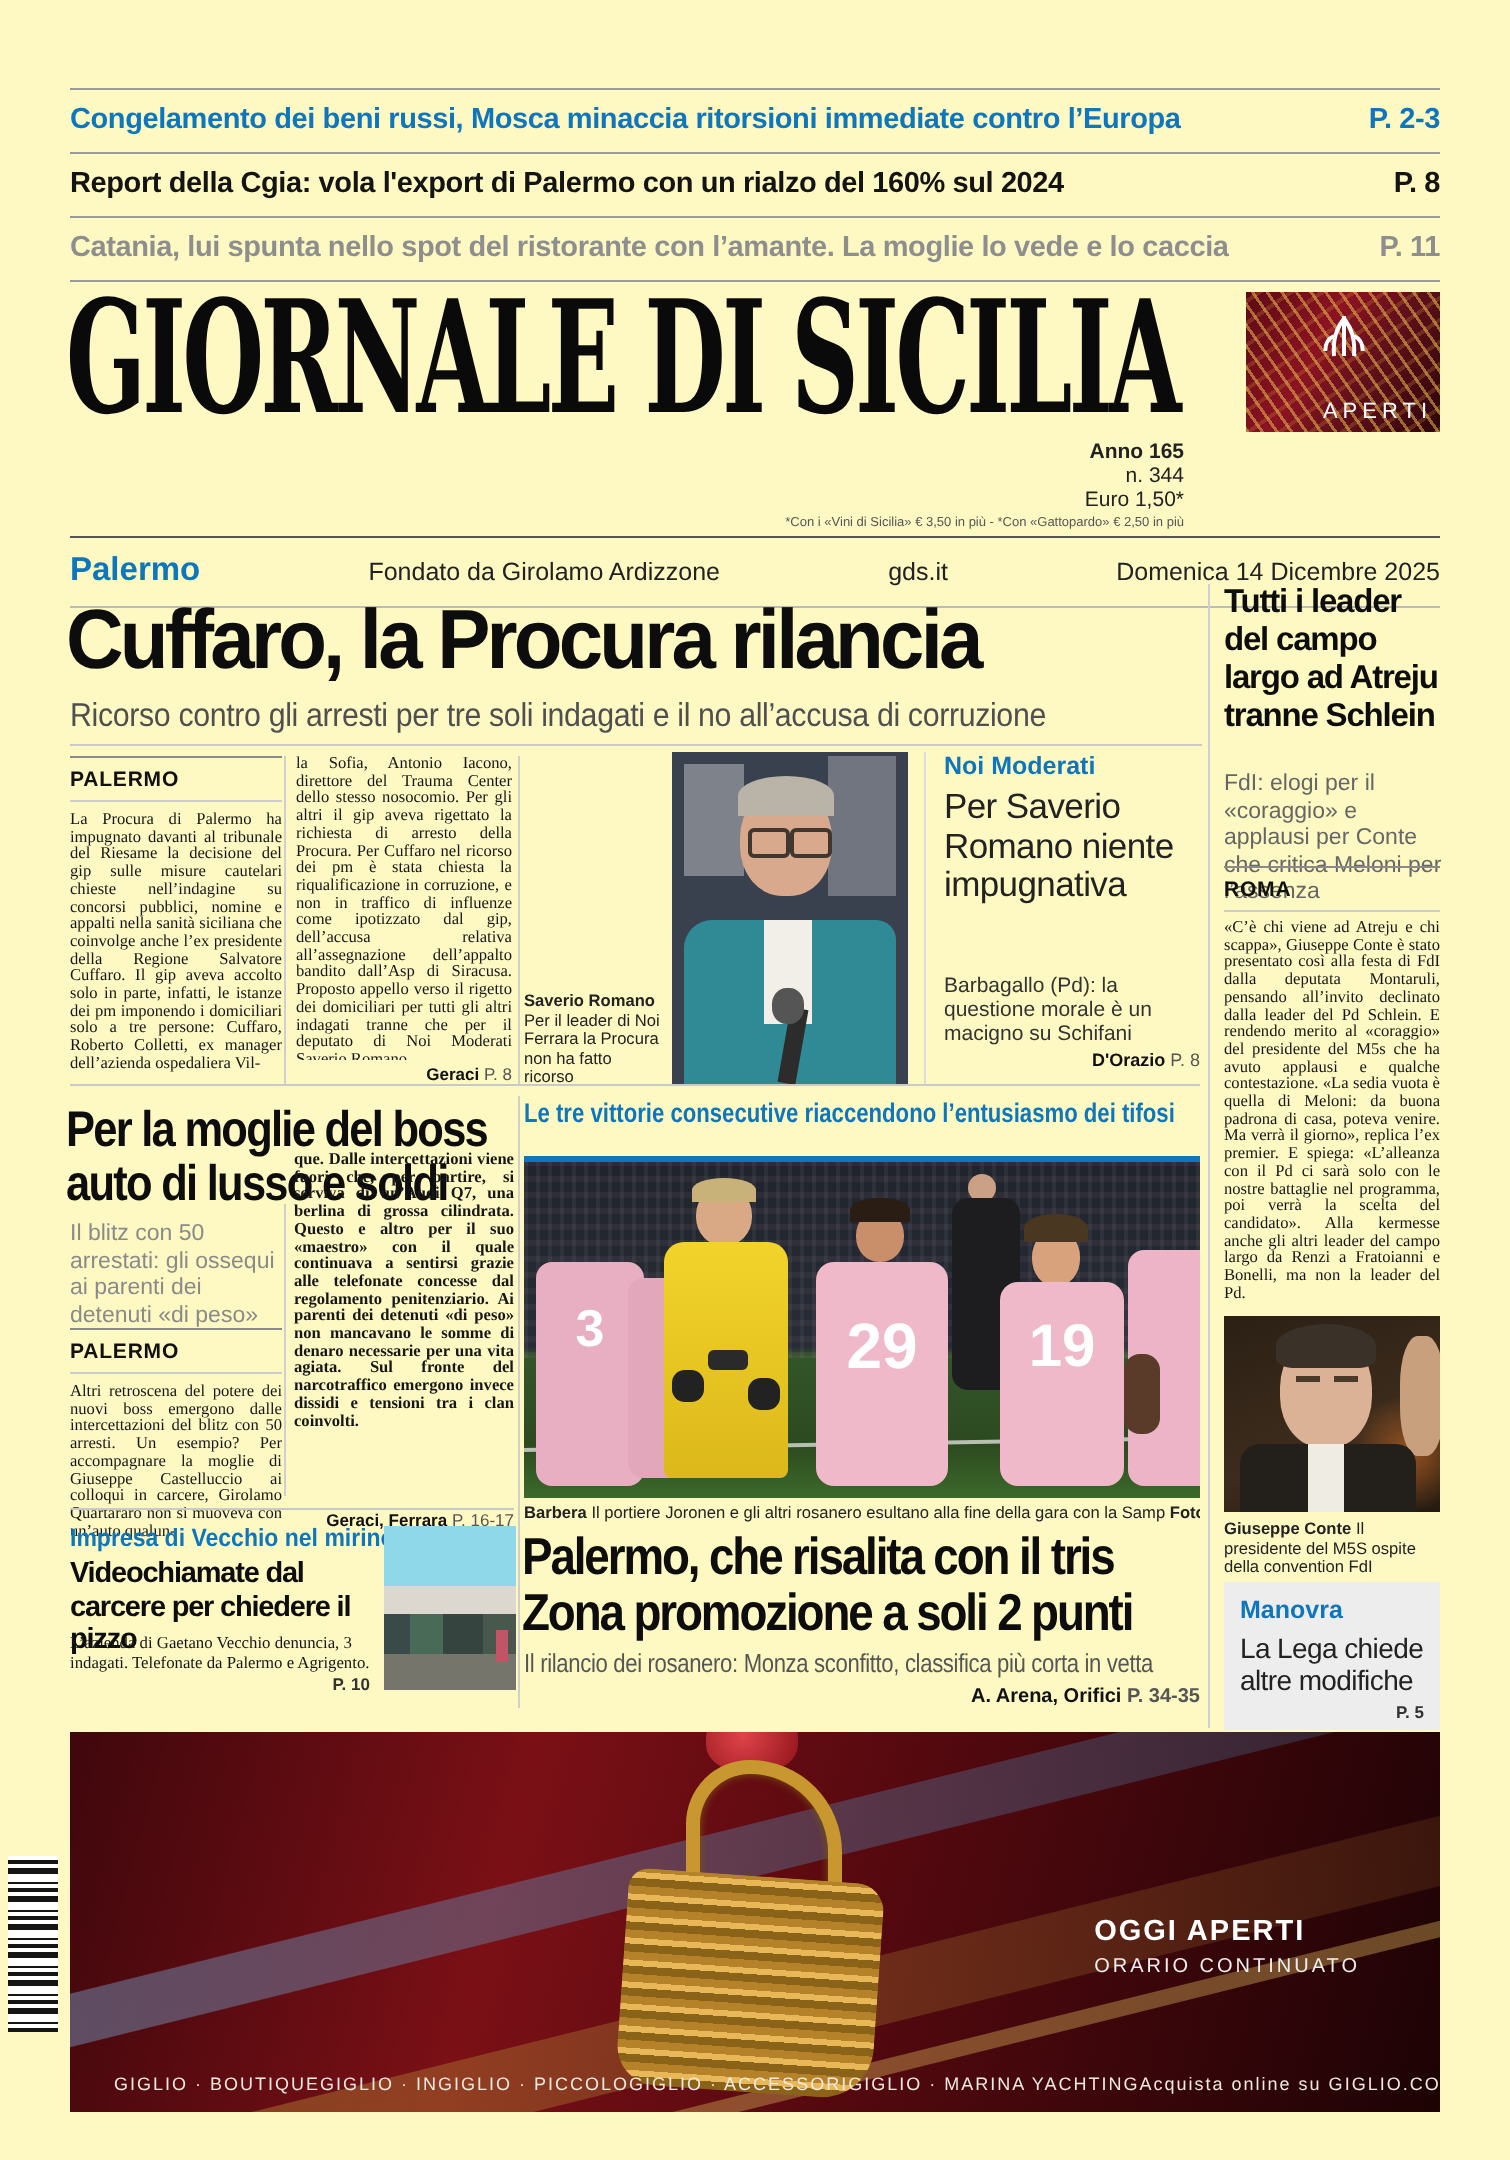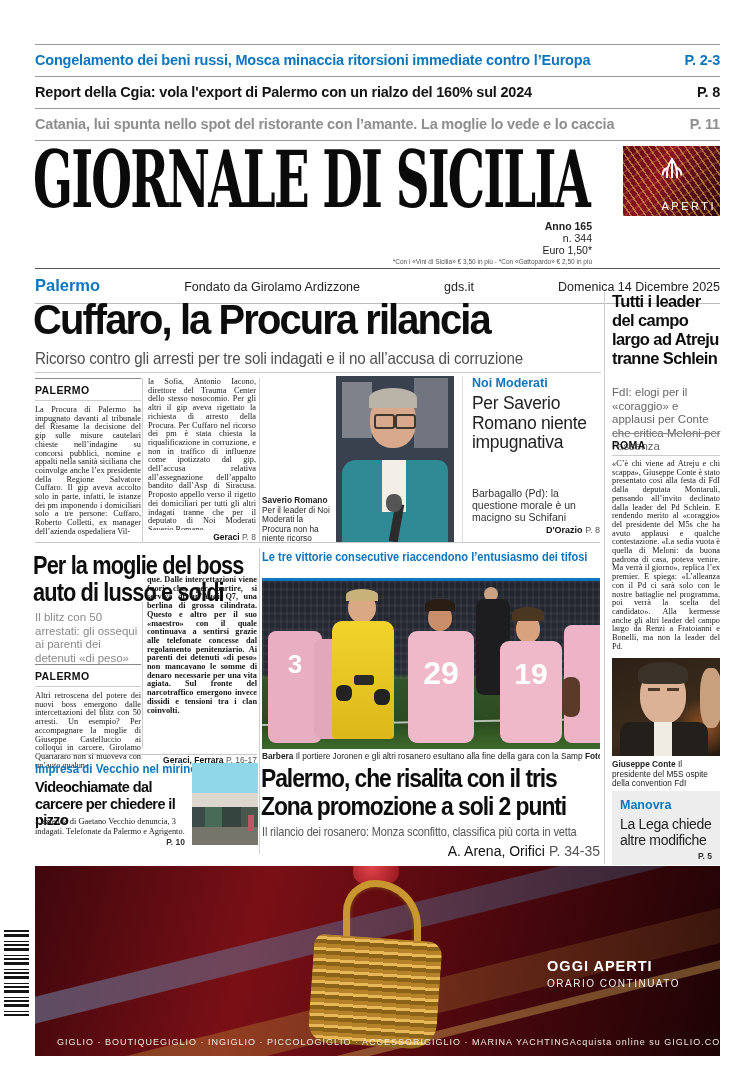--- a/index.html
+++ b/index.html
@@ -1,16 +1,16 @@
 <!DOCTYPE html>
 <html><head>
 <meta charset="utf-8">
 <style>
   html,body{margin:0;padding:0;background:#e8e8e8;}
-  .page{position:relative;width:755px;height:1080px;background:#ffffff;margin:0 auto;overflow:hidden;
+  .page{position:relative;width:755px;height:1080px;background:#fef9c3;margin:0 auto;overflow:hidden;
         font-family:"Liberation Sans",sans-serif;color:#111;}
   .abs{position:absolute;}
   .hairline{position:absolute;background:#c9c9c9;}
   .vline{position:absolute;width:1px;background:#cfcfcf;}
 
   
   .teasers{position:absolute;left:35px;right:35px;top:44px;}
   .teaser{display:flex;justify-content:space-between;align-items:baseline;
           padding:7px 0 8px;border-top:1px solid #9a9a9a;font-size:14.5px;font-weight:bold;letter-spacing:-0.2px;}
   .teaser:last-child{border-bottom:1px solid #9a9a9a;}
@@ -96,21 +96,21 @@
       background:repeating-linear-gradient(90deg,rgba(255,255,255,.10) 0 2px,transparent 2px 6px),
                  repeating-linear-gradient(0deg,rgba(230,170,190,.12) 0 3px,transparent 3px 8px);}
   .fb-line{position:absolute;left:0;right:0;bottom:26px;height:2px;background:rgba(255,255,255,.65);transform:rotate(-1deg);}
   .jersey-num{position:absolute;color:#fff;font-weight:bold;text-align:center;width:100%;
       font-family:"Liberation Sans",sans-serif;}
   .fb-cap{position:absolute;left:262px;top:752px;width:338px;white-space:nowrap;overflow:hidden;}
   .fb-head{position:absolute;left:261px;top:765px;font-size:26px;line-height:27.5px;font-weight:bold;letter-spacing:-1.2px;
       white-space:nowrap;transform:scaleX(.88);transform-origin:left top;color:#0d0d0d;}
   .fb-deck{position:absolute;left:262px;top:824px;width:338px;font-size:13px;color:#555;letter-spacing:-0.2px;
       white-space:nowrap;transform:scaleX(.85);transform-origin:left top;}
-  .fb-byline{position:absolute;left:262px;top:843px;width:338px;font-size:14px;font-weight:normal;text-align:right;color:#111;}
+  .fb-byline{position:absolute;left:262px;top:843px;width:338px;font-size:10px;font-weight:bold;text-align:right;color:#111;}
   .fb-byline .pg{color:#555;}
 
   
   .bottom-ad{position:absolute;left:35px;top:866px;width:685px;height:190px;overflow:hidden;
       background:linear-gradient(105deg,#3f070c 0%,#7a1016 32%,#55090f 58%,#1d0305 100%);}
   .ad-band{position:absolute;transform:rotate(-14deg);}
   .bag-handle{position:absolute;left:308px;top:14px;width:64px;height:86px;border:7px solid #c9972f;border-bottom:none;
       border-radius:36px 52px 0 0;box-shadow:inset 0 0 4px #7a5a10;}
   .bag-body{position:absolute;left:276px;top:72px;width:128px;height:108px;border-radius:10px 14px 26px 20px;
       background:repeating-linear-gradient(0deg,#8a6218 0 4px,#e8b757 4px 7px,#b5822a 7px 11px),
@@ -189,21 +189,21 @@
   <div class="abs" style="left:148px;top:378px;width:108px;">
     <div class="serif" style="max-height:152px;overflow:hidden;">la Sofia, Antonio Iacono, direttore del Trauma Center dello stesso nosocomio. Per gli altri il gip aveva rigettato la richiesta di arresto della Procura. Per Cuffaro nel ricorso dei pm è stata chiesta la riqualificazione in corruzione, e non in traffico di influenze come ipotizzato dal gip, dell’accusa relativa all’assegnazione dell’appalto bandito dall’Asp di Siracusa. Proposto appello verso il rigetto dei domiciliari per tutti gli altri indagati tranne che per il deputato di Noi Moderati Saverio Romano.</div>
     <div class="byline">
       <span>Geraci</span>
       <span class="pg">P. 8</span>
     </div>
   </div>
 
   <div class="abs cap" style="left:262px;top:496px;width:70px;">
     <span class="b">Saverio Romano</span>
-    <span>Per il leader di Noi Moderati la Procura non ha niente ricorso</span>
+    <span>Per il leader di Noi Ferrara la Procura non ha fatto ricorso</span>
   </div>
 
   <div class="abs" style="left:336px;top:376px;width:118px;height:166px;background:#39414e;overflow:hidden;">
     <div class="fig" style="left:6px;top:6px;width:30px;height:56px;background:rgba(255,255,255,.35);"></div>
     <div class="fig" style="left:78px;top:2px;width:34px;height:70px;background:rgba(255,255,255,.28);"></div>
     <div class="fig" style="left:34px;top:18px;width:46px;height:54px;background:#d8a98c;border-radius:46%;"></div>
     <div class="fig" style="left:33px;top:12px;width:48px;height:20px;background:#b9b3a8;border-radius:50% 50% 0 0;"></div>
     <div class="fig" style="left:38px;top:38px;width:17px;height:11px;border:2px solid #40372f;border-radius:3px;"></div>
     <div class="fig" style="left:59px;top:38px;width:17px;height:11px;border:2px solid #40372f;border-radius:3px;"></div>
     <div class="fig" style="left:6px;top:84px;width:106px;height:82px;background:#2f8a96;border-radius:14px 10px 0 0;"></div>

